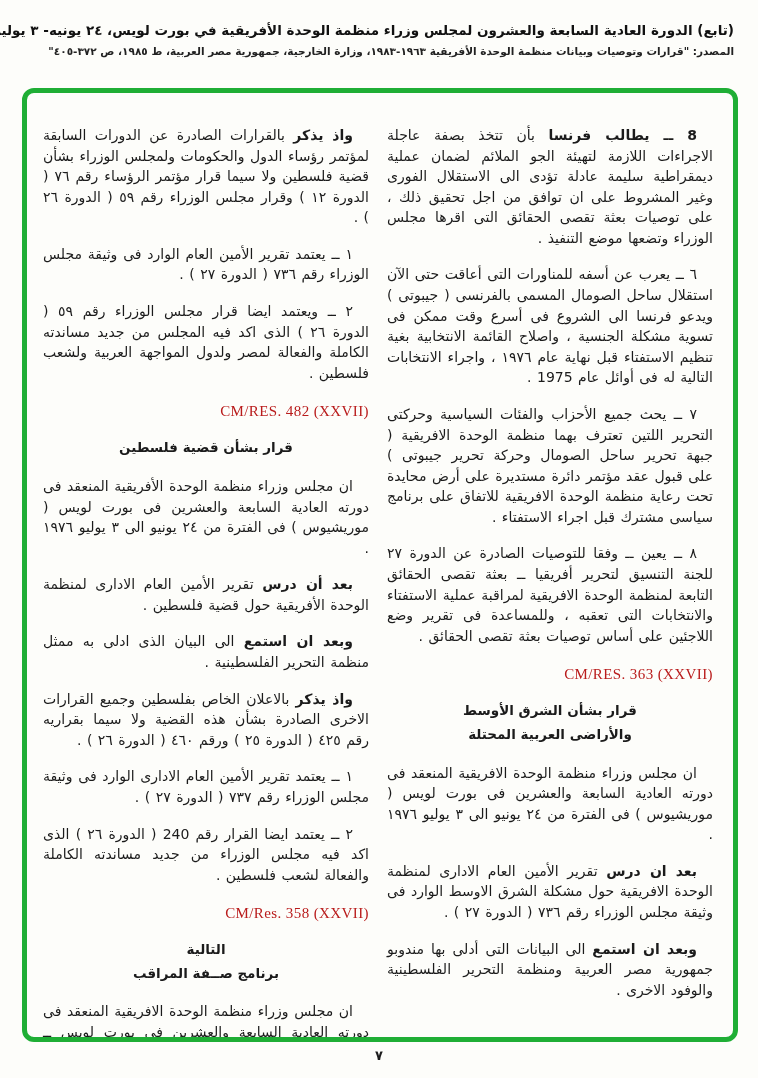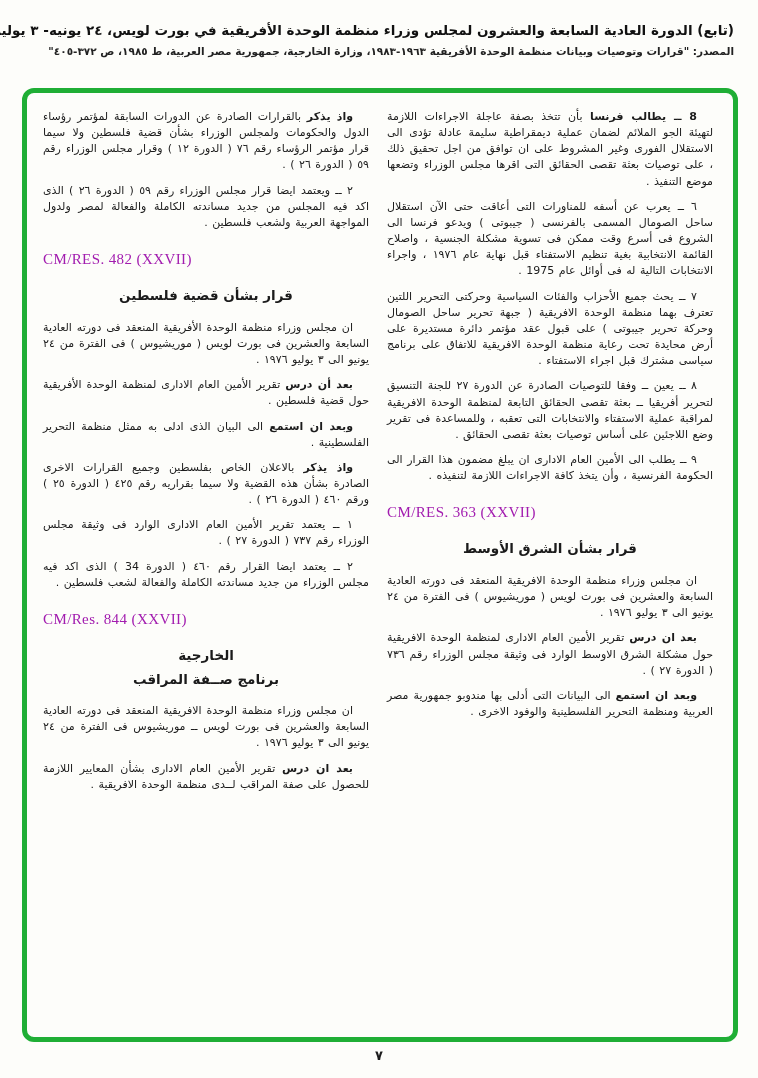--- a/index.html
+++ b/index.html
@@ -34,29 +34,29 @@
     background:#fdfdfa;
   }
   .cols{
     direction:rtl;
     display:flex;gap:18px;height:100%;
   }
   .col{flex:1 1 0;min-width:0;}
   
   .par{
     direction:rtl;text-align:justify;
-    font-size:11px;line-height:1.47;
-    margin:0 0 9px 0;text-indent:16px;
+    font-size:14px;line-height:1.47;
+    margin:16px 0 9px 0;text-indent:16px;
     word-spacing:1px;
   }
   .par .lead{font-weight:bold;}
   .rescode{
-    direction:ltr;text-align:left;
+    direction:ltr;text-align:right;
     font-family:"Liberation Serif","DejaVu Serif",serif;
-    font-size:15px;letter-spacing:.4px;color:#a21caf;
+    font-size:15px;letter-spacing:.4px;color:#b91c1c;
     margin:20px 0 14px 0;
   }
   .restitle{
     direction:rtl;text-align:center;font-weight:bold;
     font-size:13.5px;line-height:1.75;
     margin:16px 0 12px 0;
   }
   
   .pagenum{
     position:absolute;left:0;right:0;top:1048px;
@@ -72,46 +72,47 @@
 </div>
 
 <div class="frame" style="border-color: rgb(31, 174, 53);">
   <div class="cols">
 
     <div class="col">
       <p class="par"><span class="lead">8 ــ يطالب فرنسا</span><span> بأن تتخذ بصفة عاجلة الاجراءات اللازمة لتهيئة الجو الملائم لضمان عملية ديمقراطية سليمة عادلة تؤدى الى الاستقلال الفورى وغير المشروط على ان توافق من اجل تحقيق ذلك ، على توصيات بعثة تقصى الحقائق التى اقرها مجلس الوزراء وتضعها موضع التنفيذ .</span></p>
       <p class="par">٦ ــ يعرب عن أسفه للمناورات التى أعاقت حتى الآن استقلال ساحل الصومال المسمى بالفرنسى ( جيبوتى ) ويدعو فرنسا الى الشروع فى أسرع وقت ممكن فى تسوية مشكلة الجنسية ، واصلاح القائمة الانتخابية بغية تنظيم الاستفتاء قبل نهاية عام ١٩٧٦ ، واجراء الانتخابات التالية له فى أوائل عام 1975 .</p>
       <p class="par">٧ ــ يحث جميع الأحزاب والفئات السياسية وحركتى التحرير اللتين تعترف بهما منظمة الوحدة الافريقية ( جبهة تحرير ساحل الصومال وحركة تحرير جيبوتى ) على قبول عقد مؤتمر دائرة مستديرة على أرض محايدة تحت رعاية منظمة الوحدة الافريقية للاتفاق على برنامج سياسى مشترك قبل اجراء الاستفتاء .</p>
       <p class="par">٨ ــ يعين ــ وفقا للتوصيات الصادرة عن الدورة ٢٧ للجنة التنسيق لتحرير أفريقيا ــ بعثة تقصى الحقائق التابعة لمنظمة الوحدة الافريقية لمراقبة عملية الاستفتاء والانتخابات التى تعقبه ، وللمساعدة فى تقرير وضع اللاجئين على أساس توصيات بعثة تقصى الحقائق .</p>
-      <p class="par">٩ ــ يطلب الى الأمين العام الادارى ان يبلغ مضمون هذا القرار الى الحكومة الفرنسية ، وأن يتخذ كافة الاجراءات اللازمة لتنفيذه .</p>
       <div class="rescode">CM/RES. 363 (XXVII)</div>
       <div class="restitle">
         <div>قرار بشأن الشرق الأوسط</div>
+        <div>والأراضى العربية المحتلة</div>
       </div>
       <p class="par">ان مجلس وزراء منظمة الوحدة الافريقية المنعقد فى دورته العادية السابعة والعشرين فى بورت لويس ( موريشيوس ) فى الفترة من ٢٤ يونيو الى ٣ يوليو ١٩٧٦ .</p>
       <p class="par"><span class="lead">بعد ان درس</span><span> تقرير الأمين العام الادارى لمنظمة الوحدة الافريقية حول مشكلة الشرق الاوسط الوارد فى وثيقة مجلس الوزراء رقم ٧٣٦ ( الدورة ٢٧ ) .</span></p>
       <p class="par"><span class="lead">وبعد ان استمع</span><span> الى البيانات التى أدلى بها مندوبو جمهورية مصر العربية ومنظمة التحرير الفلسطينية والوفود الاخرى .</span></p>
     </div>
 
     <div class="col">
       <p class="par"><span class="lead">واذ يذكر</span><span> بالقرارات الصادرة عن الدورات السابقة لمؤتمر رؤساء الدول والحكومات ولمجلس الوزراء بشأن قضية فلسطين ولا سيما قرار مؤتمر الرؤساء رقم ٧٦ ( الدورة ١٢ ) وقرار مجلس الوزراء رقم ٥٩ ( الدورة ٢٦ ) .</span></p>
+      <p class="par">١ ــ يعتمد تقرير الأمين العام الوارد فى وثيقة مجلس الوزراء رقم ٧٣٦ ( الدورة ٢٧ ) .</p>
       <p class="par">٢ ــ ويعتمد ايضا قرار مجلس الوزراء رقم ٥٩ ( الدورة ٢٦ ) الذى اكد فيه المجلس من جديد مساندته الكاملة والفعالة لمصر ولدول المواجهة العربية ولشعب فلسطين .</p>
       <div class="rescode">CM/RES. 482 (XXVII)</div>
       <div class="restitle">
         <div>قرار بشأن قضية فلسطين</div>
       </div>
       <p class="par">ان مجلس وزراء منظمة الوحدة الأفريقية المنعقد فى دورته العادية السابعة والعشرين فى بورت لويس ( موريشيوس ) فى الفترة من ٢٤ يونيو الى ٣ يوليو ١٩٧٦ .</p>
       <p class="par"><span class="lead">بعد أن درس</span><span> تقرير الأمين العام الادارى لمنظمة الوحدة الأفريقية حول قضية فلسطين .</span></p>
       <p class="par"><span class="lead">وبعد ان استمع</span><span> الى البيان الذى ادلى به ممثل منظمة التحرير الفلسطينية .</span></p>
       <p class="par"><span class="lead">واذ يذكر</span><span> بالاعلان الخاص بفلسطين وجميع القرارات الاخرى الصادرة بشأن هذه القضية ولا سيما بقراريه رقم ٤٢٥ ( الدورة ٢٥ ) ورقم ٤٦٠ ( الدورة ٢٦ ) .</span></p>
       <p class="par">١ ــ يعتمد تقرير الأمين العام الادارى الوارد فى وثيقة مجلس الوزراء رقم ٧٣٧ ( الدورة ٢٧ ) .</p>
-      <p class="par">٢ ــ يعتمد ايضا القرار رقم ٤٦٠ ( الدورة 34 ) الذى اكد فيه مجلس الوزراء من جديد مساندته الكاملة والفعالة لشعب فلسطين .</p>
-      <div class="rescode">CM/Res. 844 (XXVII)</div>
+      <p class="par">٢ ــ يعتمد ايضا القرار رقم 240 ( الدورة ٢٦ ) الذى اكد فيه مجلس الوزراء من جديد مساندته الكاملة والفعالة لشعب فلسطين .</p>
+      <div class="rescode">CM/Res. 358 (XXVII)</div>
       <div class="restitle">
-        <div>الخارجية</div>
+        <div>التالية</div>
         <div>برنامج صــفة المراقب</div>
       </div>
       <p class="par">ان مجلس وزراء منظمة الوحدة الافريقية المنعقد فى دورته العادية السابعة والعشرين فى بورت لويس ــ موريشيوس فى الفترة من ٢٤ يونيو الى ٣ يوليو ١٩٧٦ .</p>
       <p class="par"><span class="lead">بعد ان درس</span><span> تقرير الأمين العام الادارى بشأن المعايير اللازمة للحصول على صفة المراقب لــدى منظمة الوحدة الافريقية .</span></p>
     </div>
 
   </div>
 </div>
 
 <div class="pagenum">٧</div>

